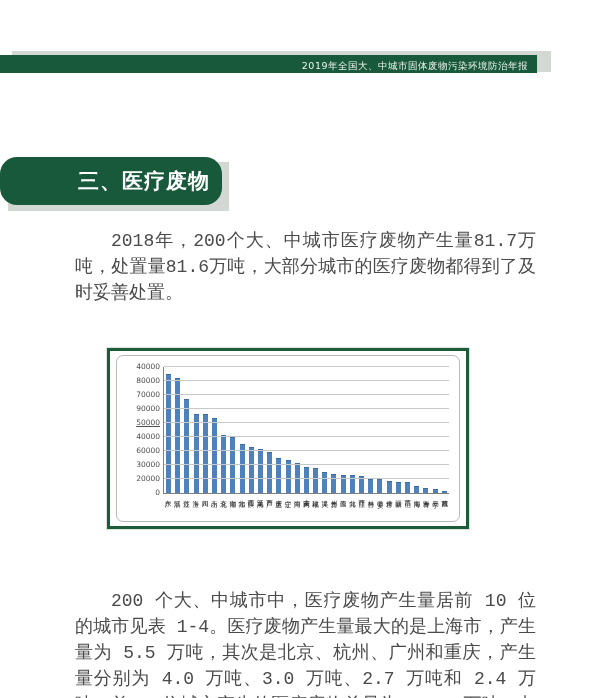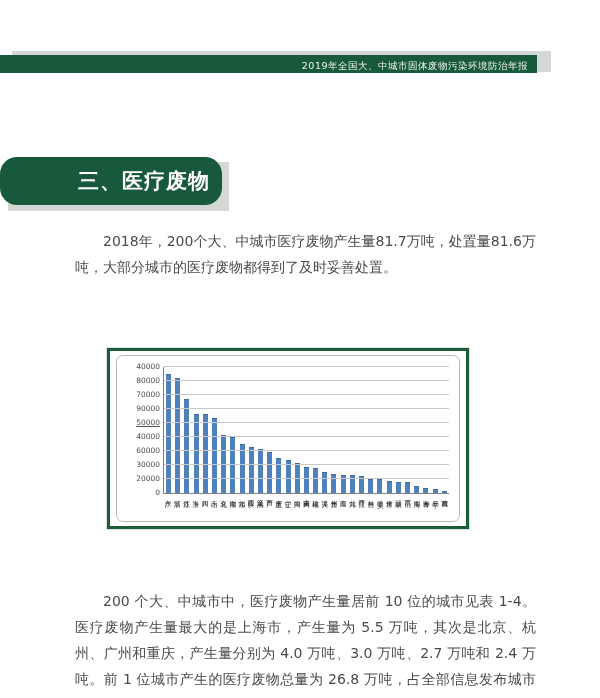--- a/index.html
+++ b/index.html
@@ -32,22 +32,23 @@
     position:absolute;top:157px;left:0;width:222px;height:48px;
     display:flex;align-items:center;justify-content:flex-end;
     padding-right:12px;box-sizing:border-box;border-radius:17px;
   }
   .section-title-box span{
     color:#ffffff;font-size:21px;font-weight:bold;letter-spacing:1px;white-space:nowrap;
   }
   
   .body-text{
     position:absolute;left:75px;width:461px;
-    font-size:14px;line-height:26px;color:#4a4a4a;
+    font-size:18px;line-height:26px;color:#4a4a4a;
     text-align:justify;
+    font-family:Liberation Mono, monospace;
   }
   .body-text p{margin:0;text-indent:2em;}
   .para-1{top:228px;}
   .para-2{top:588px;}
   
   .chart-frame{
     position:absolute;top:348px;left:107px;width:362px;height:181px;
     border:3px solid #1d5c39;background:#ffffff;box-sizing:border-box;
     outline:1px solid #dde3de;
   }

